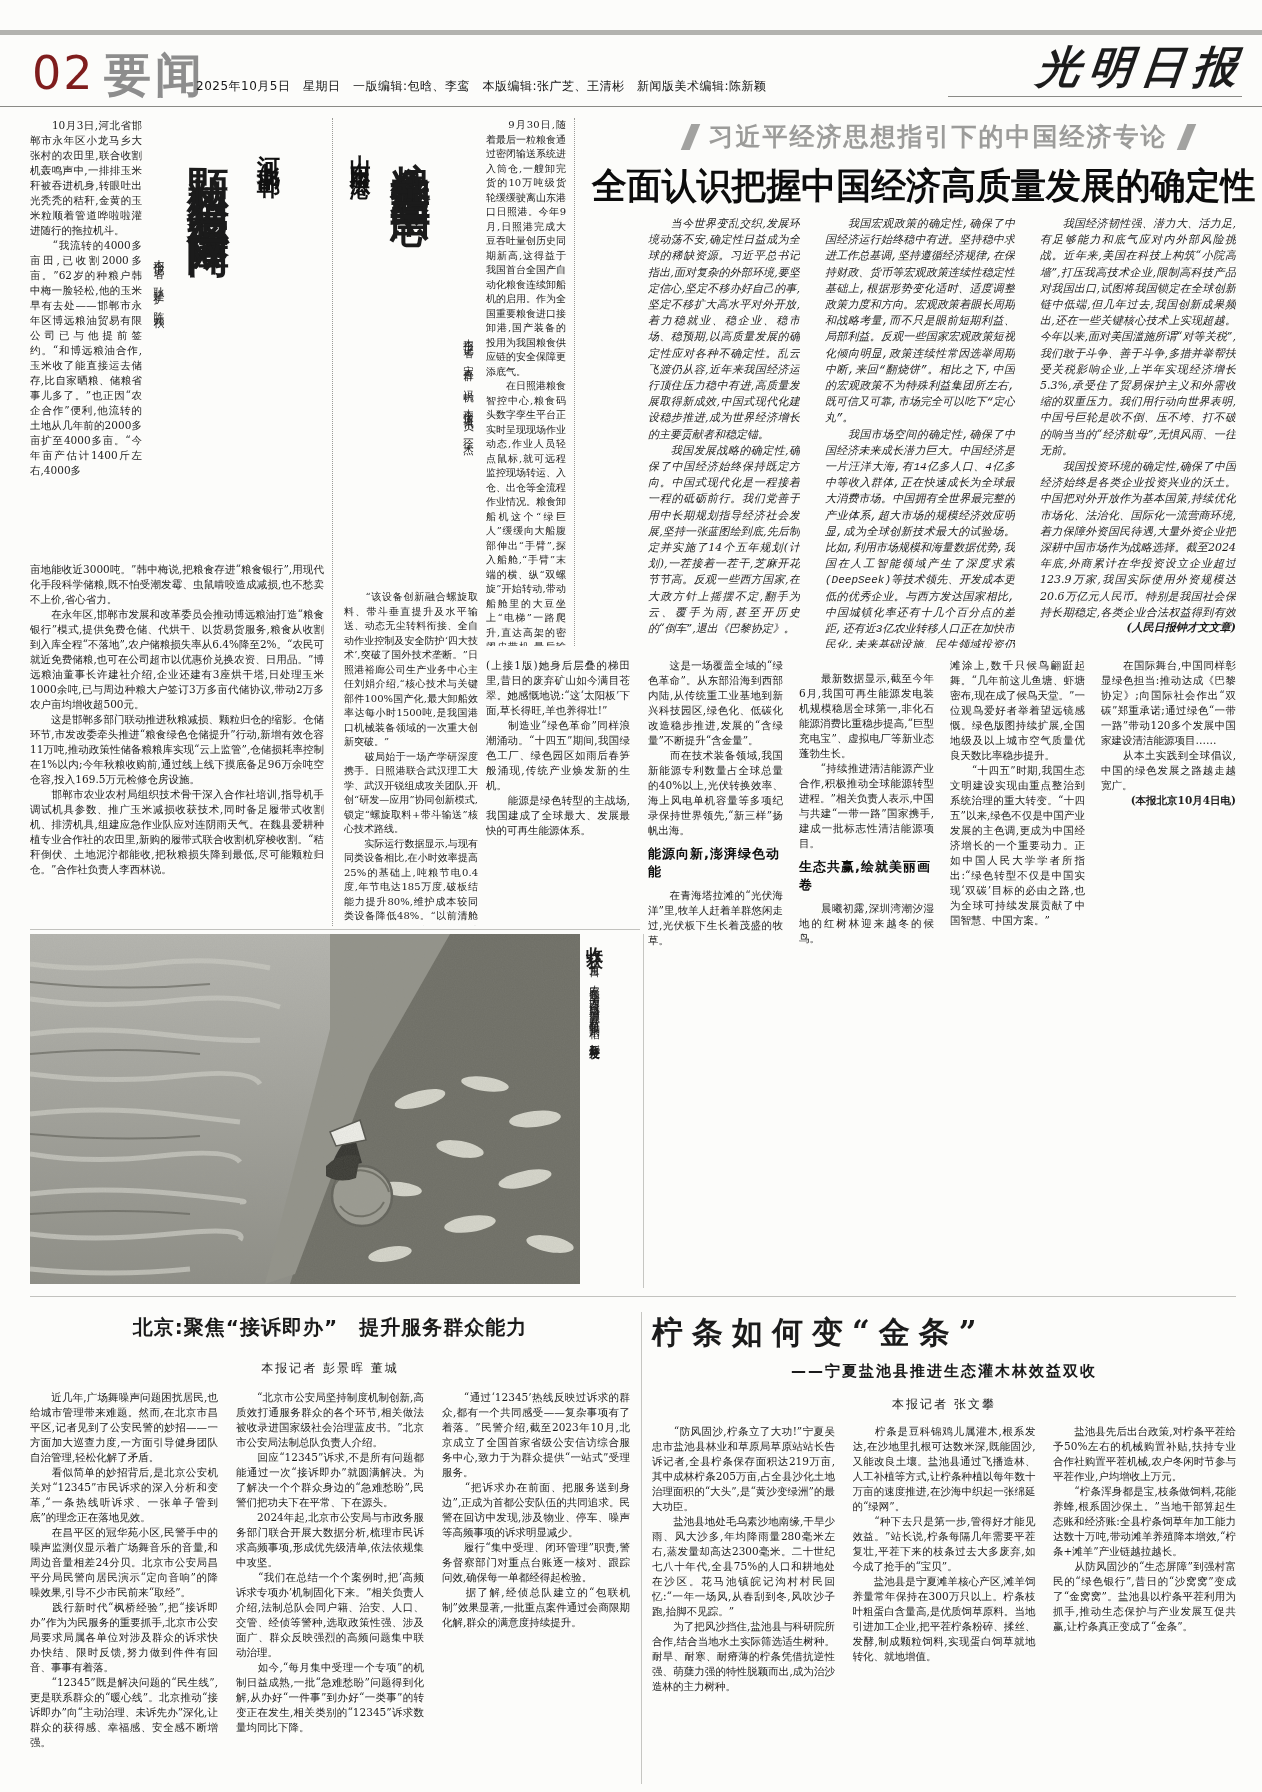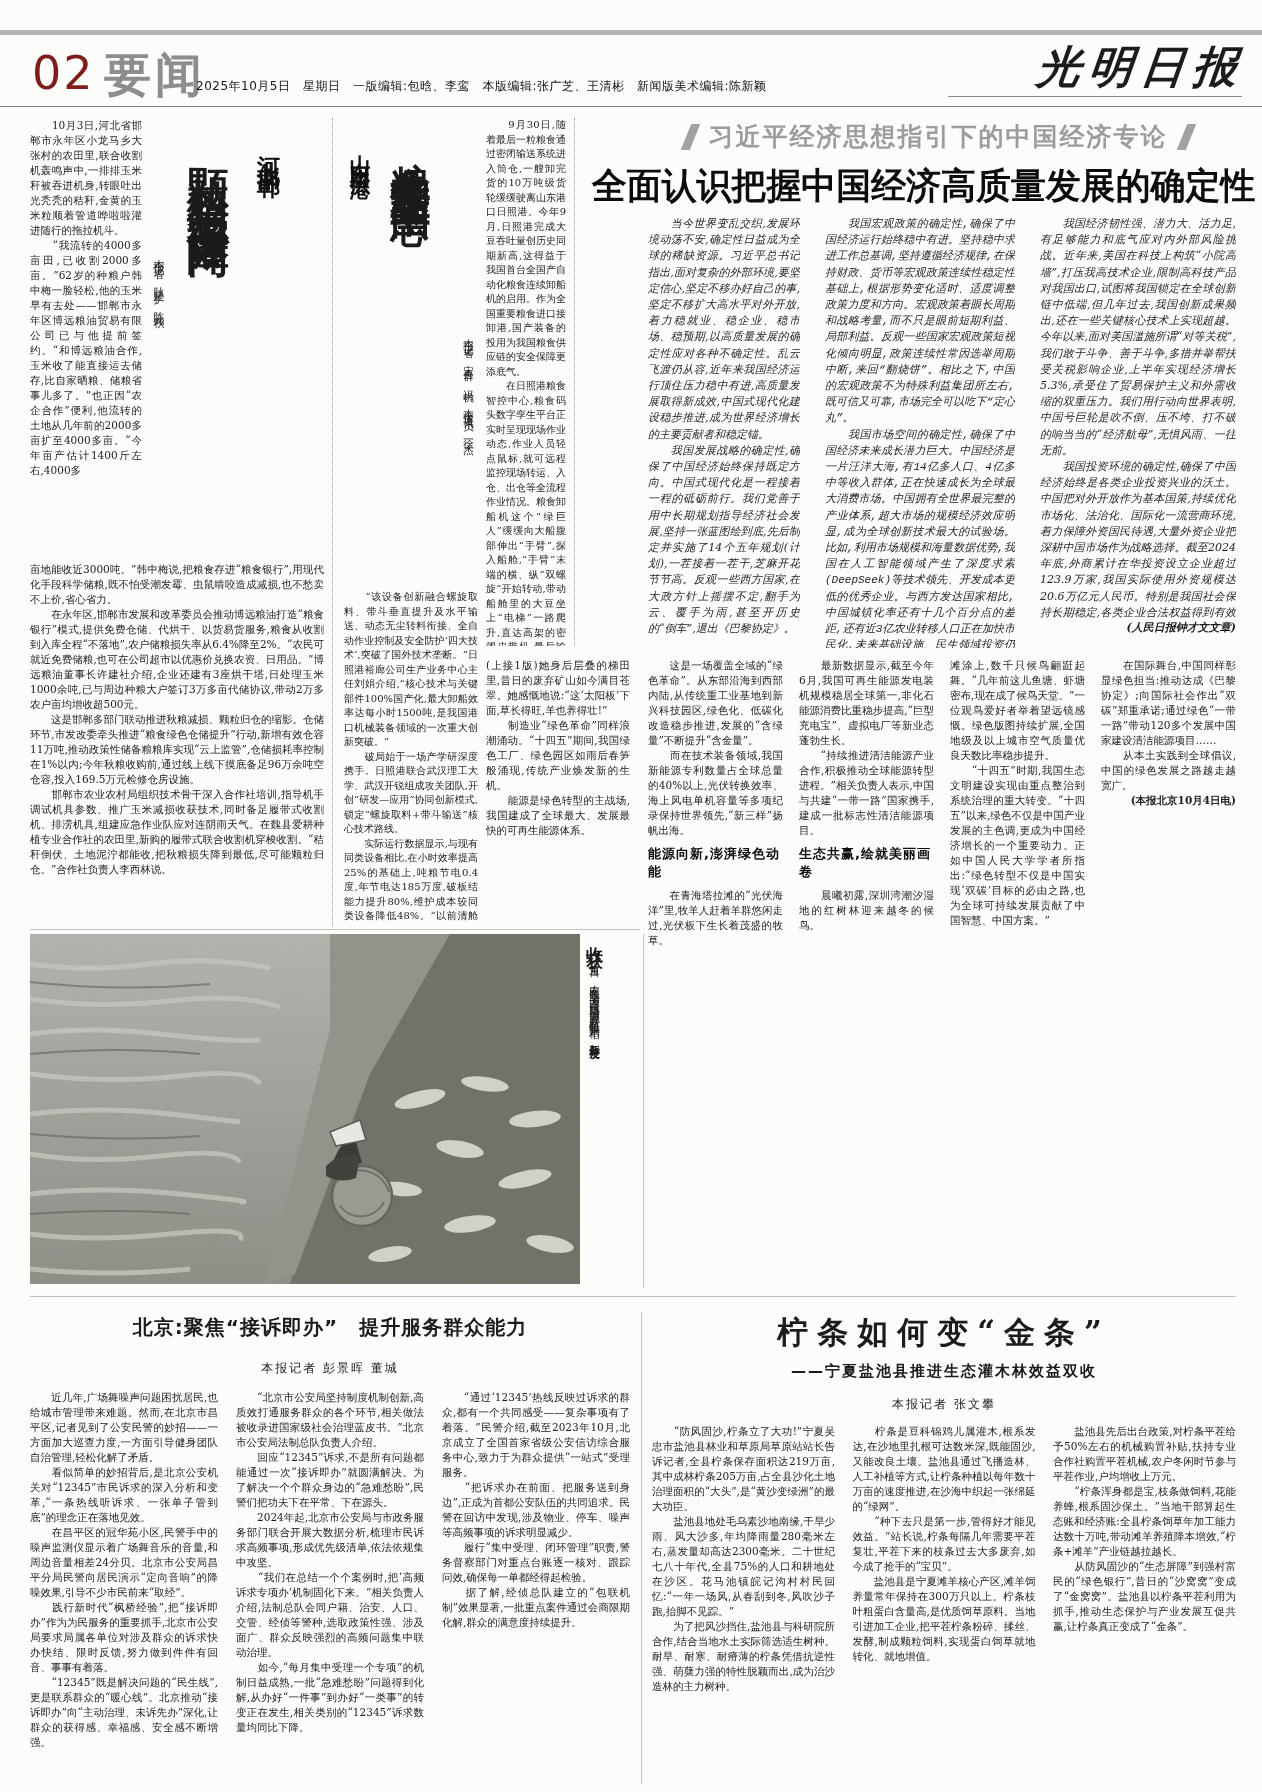--- a/index.html
+++ b/index.html
@@ -39,21 +39,21 @@
   .endsign{font-weight:bold;}
   
   .cap{writing-mode:vertical-rl;text-orientation:upright;font-size:10.5px;line-height:17px;
        letter-spacing:2px;height:350px;color:#1c1c1c;}
   .cap-title{font-weight:900;font-size:17px;letter-spacing:4px;}
   .cap-credit{font-weight:900;}
   .vdot{border-left:1px dotted #9a9a96;width:0;}
   .vsolid{border-left:1px solid #c6c6c2;width:0;}
   
   .bj-head{font-family:"DejaVu Sans",sans-serif;font-weight:900;font-size:20px;text-align:center;letter-spacing:1px;}
-  .nt-head{font-family:"DejaVu Serif",serif;font-weight:900;font-size:31px;text-align:center;letter-spacing:9px;}
+  .nt-head{font-family:"DejaVu Serif",serif;font-weight:900;font-size:31px;text-align:left;letter-spacing:9px;}
   .nt-sub{font-family:"DejaVu Sans",sans-serif;font-weight:bold;font-size:15px;text-align:center;letter-spacing:2px;}
   .byline-c{font-size:12px;text-align:center;letter-spacing:2px;color:#222;}
 </style>
 </head>
 <body>
 
 <div class="page">
 
   <div class="abs toprule" style="left:0;top:30px;width:1262px;"></div>
   <div class="abs pageno" style="left:32px;top:46px;">02</div>
@@ -105,21 +105,21 @@
   <div class="abs bt" style="left:486px;top:658px;width:144px;height:266px;">(上接1版)她身后层叠的梯田里,昔日的废弃矿山如今满目苍翠。她感慨地说:“这‘太阳板’下面,草长得旺,羊也养得壮!”
 　　制造业“绿色革命”同样浪潮涌动。“十四五”期间,我国绿色工厂、绿色园区如雨后春笋般涌现,传统产业焕发新的生机。
 　　能源是绿色转型的主战场,我国建成了全球最大、发展最快的可再生能源体系。</div>
   <div class="abs cols" style="left:648px;top:658px;width:588px;height:630px;">
     <div style="width:135px;">
       <div class="bt">　　这是一场覆盖全域的“绿色革命”。从东部沿海到西部内陆,从传统重工业基地到新兴科技园区,绿色化、低碳化改造稳步推进,发展的“含绿量”不断提升“含金量”。
 　　而在技术装备领域,我国新能源专利数量占全球总量的40%以上,光伏转换效率、海上风电单机容量等多项纪录保持世界领先,“新三样”扬帆出海。</div>
       <div class="subhead">能源向新,澎湃绿色动能</div>
       <div class="bt">　　在青海塔拉滩的“光伏海洋”里,牧羊人赶着羊群悠闲走过,光伏板下生长着茂盛的牧草。</div>
     </div>
-    <div style="width:135px;">
+    <div style="width:135px;margin-top:13px;">
       <div class="bt">　　最新数据显示,截至今年6月,我国可再生能源发电装机规模稳居全球第一,非化石能源消费比重稳步提高,“巨型充电宝”、虚拟电厂等新业态蓬勃生长。
 　　“持续推进清洁能源产业合作,积极推动全球能源转型进程。”相关负责人表示,中国与共建“一带一路”国家携手,建成一批标志性清洁能源项目。</div>
       <div class="subhead">生态共赢,绘就美丽画卷</div>
       <div class="bt">　　晨曦初露,深圳湾潮汐湿地的红树林迎来越冬的候鸟。</div>
     </div>
     <div class="bt" style="width:135px;height:630px;">滩涂上,数千只候鸟翩跹起舞。“几年前这儿鱼塘、虾塘密布,现在成了候鸟天堂。”一位观鸟爱好者举着望远镜感慨。绿色版图持续扩展,全国地级及以上城市空气质量优良天数比率稳步提升。
 　　“十四五”时期,我国生态文明建设实现由重点整治到系统治理的重大转变。“十四五”以来,绿色不仅是中国产业发展的主色调,更成为中国经济增长的一个重要动力。正如中国人民大学学者所指出:“绿色转型不仅是中国实现‘双碳’目标的必由之路,也为全球可持续发展贡献了中国智慧、中国方案。”</div>
     <div style="width:135px;">
       <div class="bt">　　在国际舞台,中国同样彰显绿色担当:推动达成《巴黎协定》;向国际社会作出“双碳”郑重承诺;通过绿色“一带一路”带动120多个发展中国家建设清洁能源项目……
 　　从本土实践到全球倡议,中国的绿色发展之路越走越宽广。</div>

